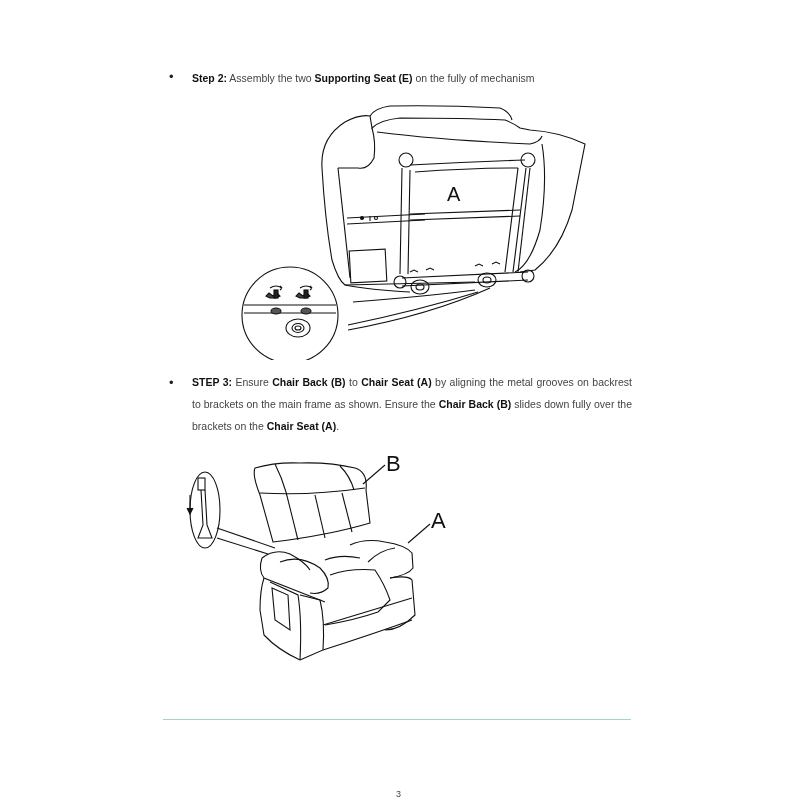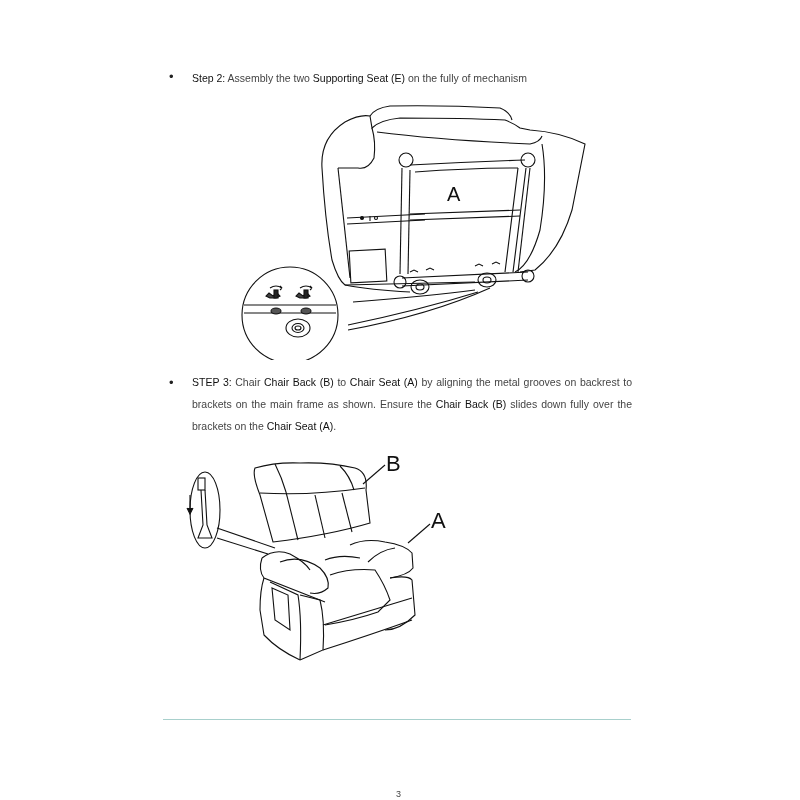--- a/index.html
+++ b/index.html
@@ -1,19 +1,19 @@
 <!DOCTYPE html>
 <html><head>
 <meta charset="utf-8">
 <style>
   html,body{margin:0;padding:0;background:#fff;}
   body{width:800px;height:800px;position:relative;overflow:hidden;font-family:"Liberation Sans",sans-serif;color:#333;}
   .bullet{position:absolute;font-size:13px;color:#222;}
   .para{position:absolute;font-size:10.5px;color:#444;line-height:22px;}
-  .para b{color:#111;font-weight:normal;}
+  .para b{color:#111;font-weight:bold;}
   .justify{text-align:justify;text-align-last:left;}
   svg{position:absolute;}
   .rule{position:absolute;left:163px;top:719px;width:468px;height:1px;background:#a8d0cc;}
   .pagenum{position:absolute;left:396px;top:789px;font-size:9px;color:#444;}
   .label{position:absolute;font-size:22px;color:#111;font-family:"Liberation Sans",sans-serif;}
 </style>
 </head>
 <body>
 
 <span class="bullet" style="left:169px;top:69px;">•</span>
@@ -78,21 +78,21 @@
   <rect x="74" y="190" width="4" height="8" fill="#222"></rect>
   <ellipse cx="46" cy="211" rx="5" ry="3" fill="#555"></ellipse>
   <ellipse cx="76" cy="211" rx="5" ry="3" fill="#555"></ellipse>
   <path d="M40 188 q6 -4 12 0 M70 188 q6 -4 12 0"></path>
   <path d="M52 188 l-2 -2 M52 188 l-2 2 M82 188 l-2 -2 M82 188 l-2 2"></path>
 </svg>
 <span class="label" style="left:447px;top:183px;font-size:20px;">A</span>
 
 <span class="bullet" style="left:169px;top:375px;">•</span>
 <div class="para justify" style="left:192px;top:371px;width:440px;">
-  <b>STEP 3:</b><span> Chair </span><b>Chair Back (B)</b><span> to </span><b>Chair Seat (A)</b><span> by aligning the metal grooves on backrest to brackets on the main frame as shown. Ensure the </span><b>Chair Back (B)</b><span> slides down fully over the brackets on the </span><b>Chair Seat (A)</b><span>.</span>
+  <b>STEP 3:</b><span> Ensure </span><b>Chair Back (B)</b><span> to </span><b>Chair Seat (A)</b><span> by aligning the metal grooves on backrest to brackets on the main frame as shown. Ensure the </span><b>Chair Back (B)</b><span> slides down fully over the brackets on the </span><b>Chair Seat (A)</b><span>.</span>
 </div>
 
 <svg width="280" height="230" style="left:180px;top:450px;" viewBox="0 0 280 230" fill="none" stroke="#111" stroke-width="1.1">
 
   <path d="M75 18 Q95 12 120 13 Q150 12 175 18 Q188 22 186 40 L190 73 Q150 85 93 92 L80 45 Q72 25 75 18 Z"></path>
   <path d="M95 14 Q102 28 106 42"></path>
   <path d="M160 16 Q170 26 174 40"></path>
   <path d="M80 43 Q130 46 185 38"></path>
   <path d="M106 42 L118 90"></path>
   <path d="M135 45 L145 88"></path>

